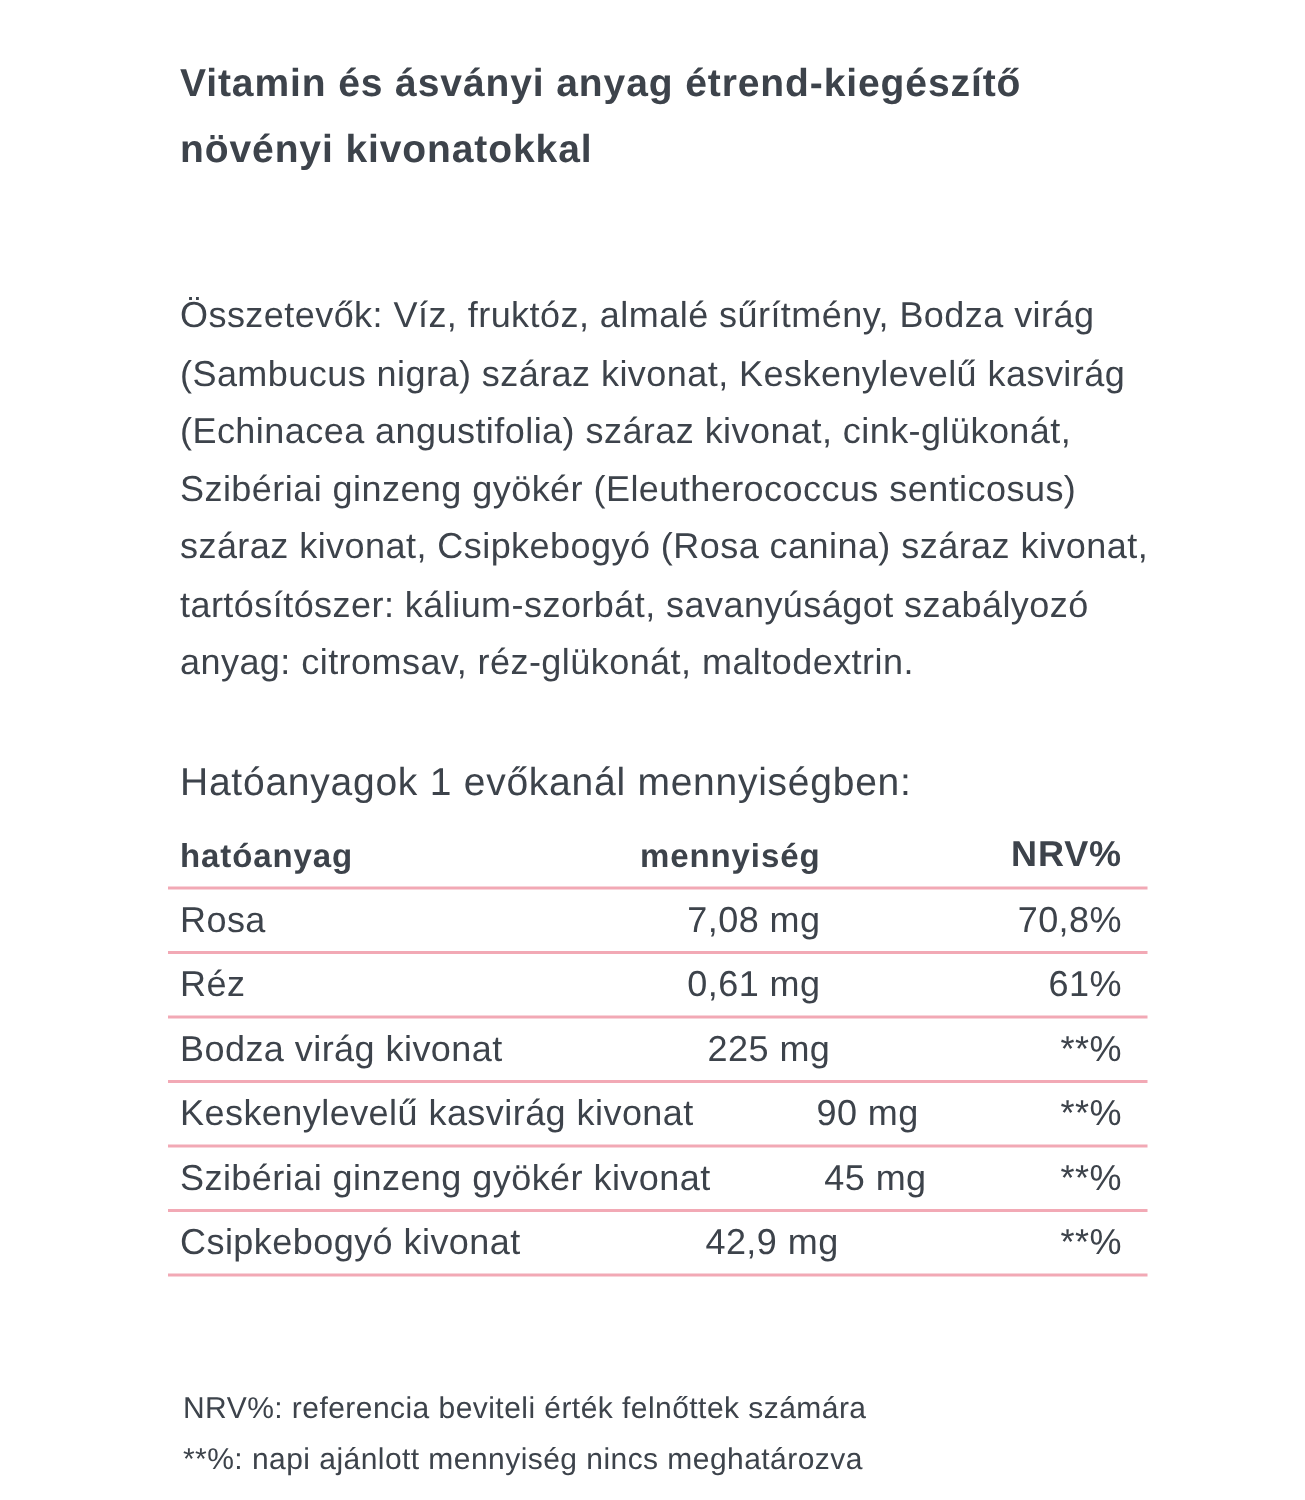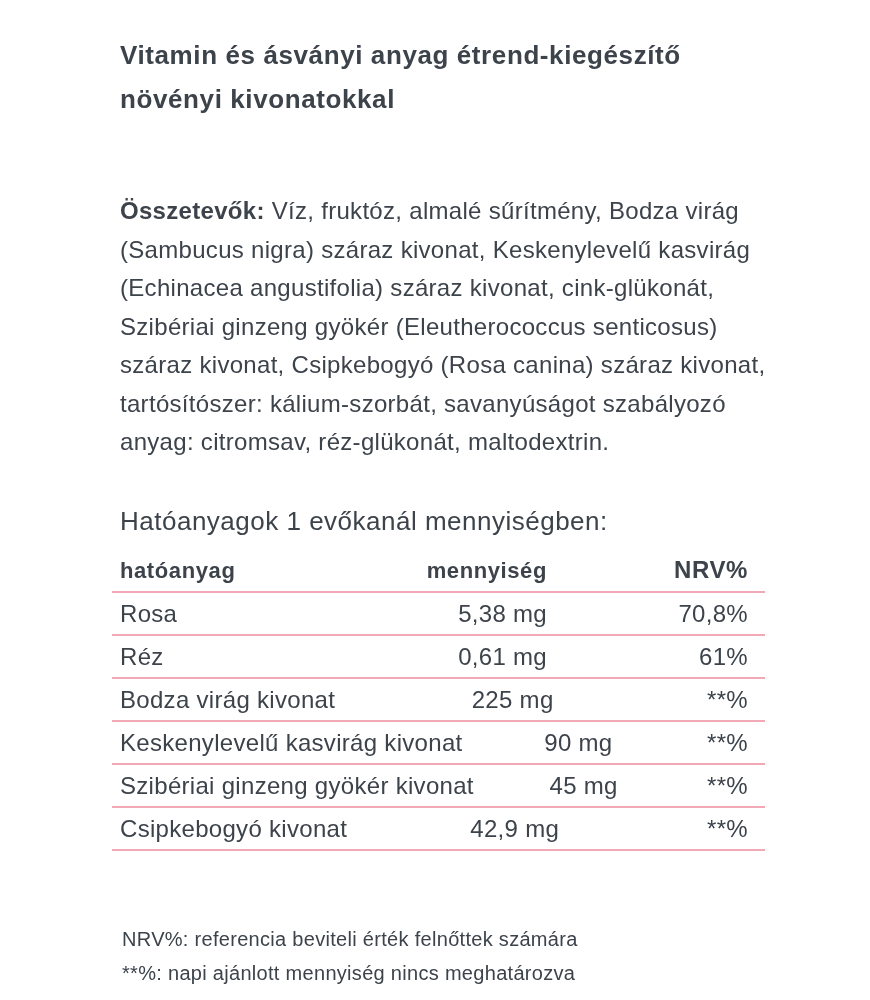--- a/index.html
+++ b/index.html
@@ -31,21 +31,21 @@
   .ingredients {
     position: absolute;
     top: 168px;
     left: 120px;
     width: 660px;
     font-size: 24px;
     font-weight: 400;
     line-height: 38.5px;
     letter-spacing: 0.3px;
   }
-  .seg-bold   { font-weight: 700; margin-top: 17px; }
+  .seg-bold   { font-weight: 400; margin-top: 17px; }
   .seg-italic { }
   .seg-normal { font-style: normal; }
 
   .section-heading {
     position: absolute;
     top: 484px;
     left: 120px;
     width: 680px;
     font-size: 26px;
     font-weight: 400;
@@ -118,21 +118,21 @@
 
 <div class="ing-table">
   <div class="t-row t-head">
     <div class="c-name">hatóanyag</div>
     <div class="c-amount">mennyiség</div>
     <div class="c-nrv">NRV%</div>
   </div>
 
   <div class="t-row">
     <div class="c-name">Rosa</div>
-    <div class="c-amount">5,38 mg</div>
+    <div class="c-amount">7,08 mg</div>
     <div class="c-nrv">70,8%</div>
   </div>
 
   <div class="t-row">
     <div class="c-name">Réz</div>
     <div class="c-amount">0,61 mg</div>
     <div class="c-nrv">61%</div>
   </div>
 
   <div class="t-row">

